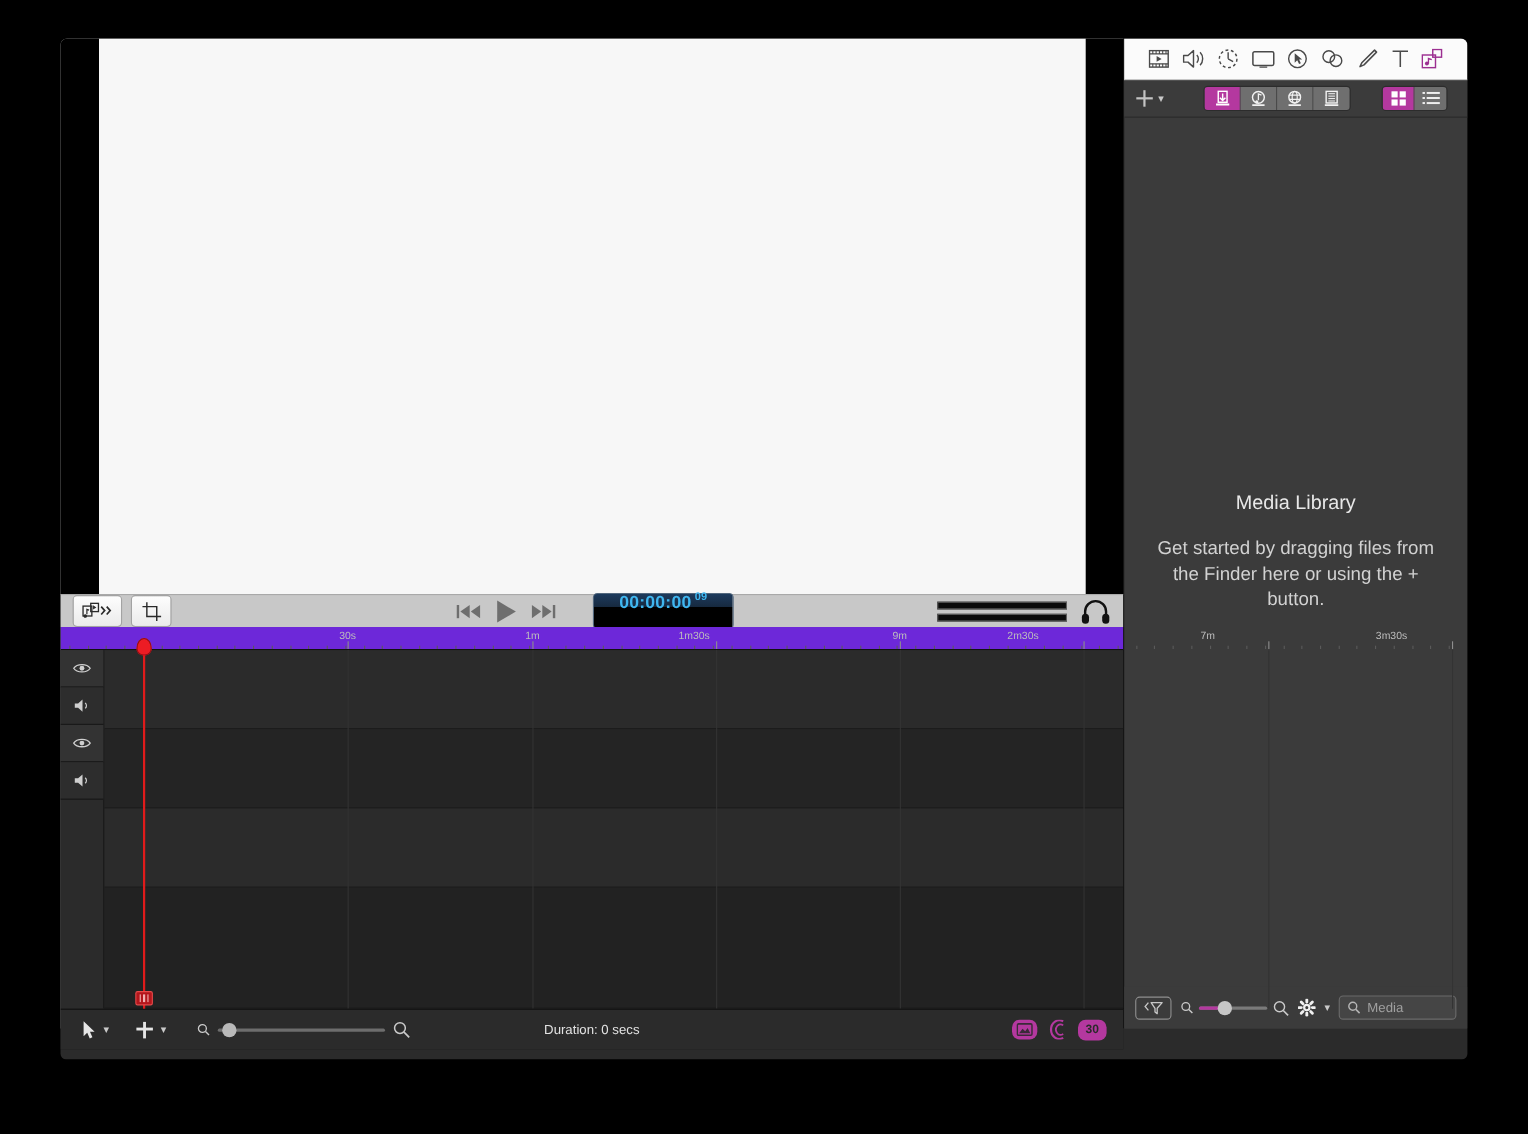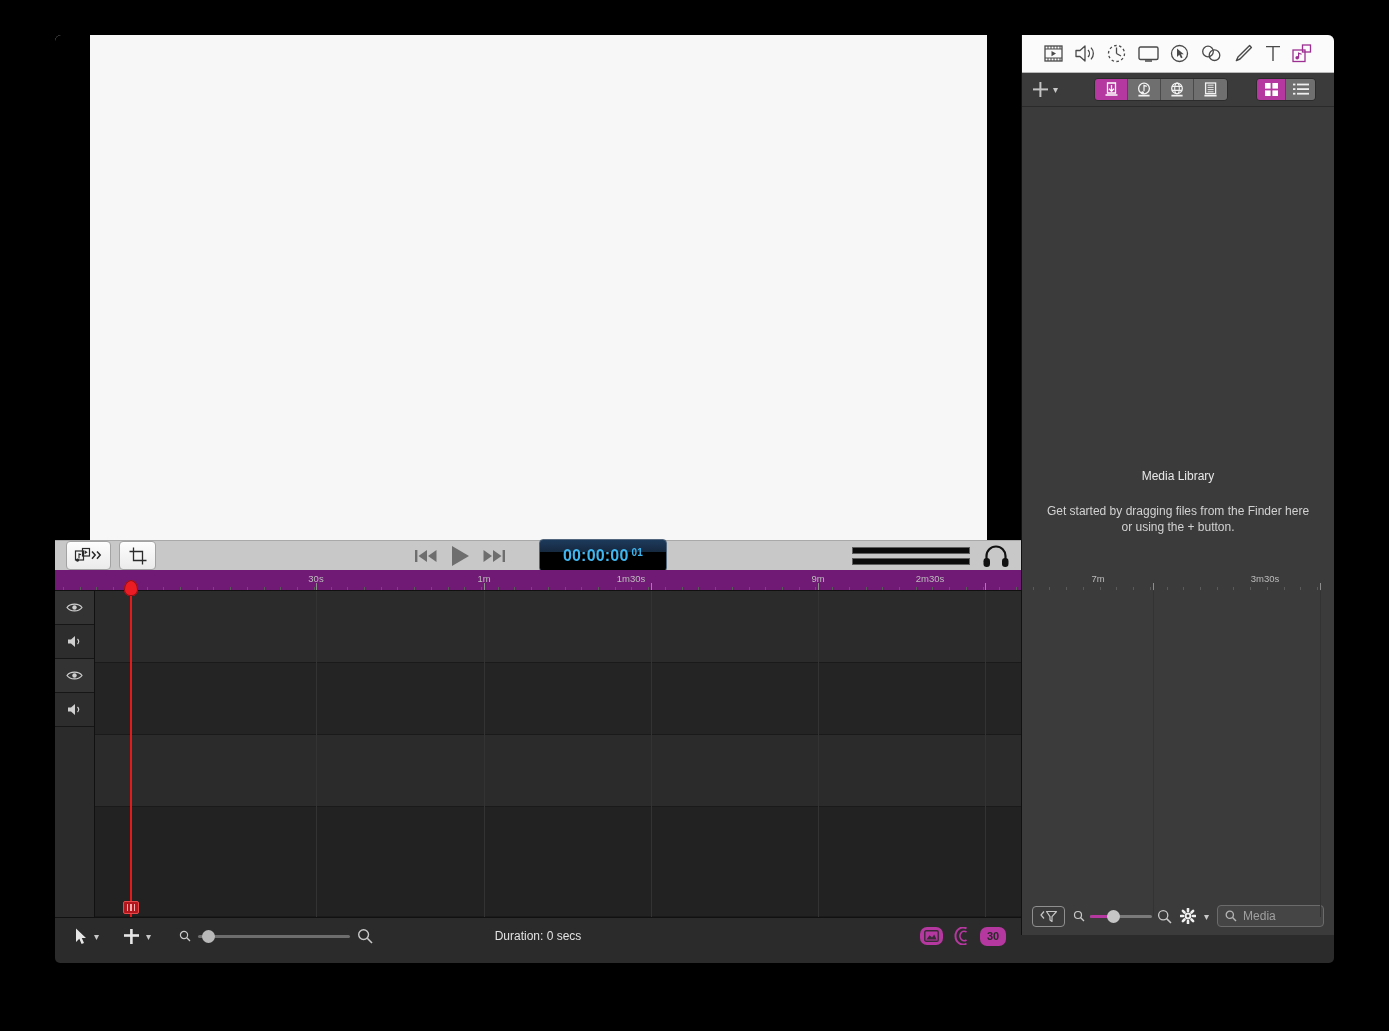--- a/index.html
+++ b/index.html
@@ -82,40 +82,40 @@
     pointer-events: none;
   }
   #transport > * { pointer-events: auto; }
   .tctl { width: 34px; height: 30px; display:flex; align-items:center; justify-content:center; }
   #timecode {
     margin-left: 28px;
     width: 128px; height: 33px;
     border-radius: 4px;
     background: linear-gradient(to bottom, #1d3a5c 0%, #16293f 38%, #000 39%, #000 100%);
     border: 1px solid #52677d;
-    display: flex; align-items: center; justify-content: center;
+    display: flex; align-items: flex-start; justify-content: center;
     color: #3fb6ef;
     font-family: "Liberation Sans", sans-serif;
     font-weight: bold;
     font-size: 16px;
     letter-spacing: .2px;
   }
   #timecode .frames { font-size: 10px; margin-left: 3px; position: relative; top: -3px; }
 
   #pb-right {
     position: absolute; right: 12px;
     display: flex; align-items: center; gap: 13px;
   }
   #meters { display: flex; flex-direction: column; gap: 4px; }
   .meter { width: 118px; height: 7px; background: #0b0b0b; border: 1px solid #5e5e5e; }
 
   
   #timeline { flex: 1; background: #1c1c1c; position: relative; display: flex; flex-direction: column; }
   #ruler {
-    height: 21px; background: #701a75;
+    height: 21px; background: #6d28d9;
     border-bottom: 1px solid #111;
     position: relative;
     margin-left: 0;
   }
   #ruler .rl { position: absolute; top: 3px; font-size: 9.5px; color: #bdbdbd; transform: translateX(-50%); }
   #ruler .minor { position: absolute; bottom: 0; width: 1px; height: 3px; background: #5a5a5a; }
   #ruler .major { position: absolute; bottom: 0; width: 1px; height: 7px; background: #8e8e8e; }
 
   #tl-body { flex: 1; display: flex; position: relative; }
   #track-heads { width: 40px; background: #2b2b2b; border-right: 1px solid #111; }
@@ -194,22 +194,22 @@
   .seg {
     width: 33px; height: 21px; background: #6f6f6f;
     display: flex; align-items: center; justify-content: center;
     border-right: 1px solid #4a4a4a;
   }
   .seg:last-child { border-right: 0; }
   .seg.on { background: #b4389f; }
   .seg2 { width: 29px; }
 
   #ml-content { flex: 1; display: flex; flex-direction: column; align-items: center; justify-content: center; padding: 0 18px; }
-  #ml-title { font-size: 12px; color: #e8e8e8; margin-bottom: 20px; font-weight: 400; }
-  #ml-sub { font-size: 12px; color: #d2d2d2; text-align: center; line-height: 1.35; }
+  #ml-title { font-size: 18px; color: #e8e8e8; margin-bottom: 20px; font-weight: 400; }
+  #ml-sub { font-size: 17px; color: #d2d2d2; text-align: center; line-height: 1.35; }
 
   #ml-bottom {
     height: 38px; display: flex; align-items: center; gap: 8px;
     padding: 0 10px; background: #3b3b3b;
   }
   #filterbtn { width: 33px; height: 21px; border: 1px solid #8f8f8f; border-radius: 4px; display:flex;align-items:center;justify-content:center;}
   #ml-zoom { display: flex; align-items: center; gap: 5px; }
   .mztrack { width: 62px; height: 3px; background: #7a7a7a; border-radius: 2px; position: relative; }
   .mzfill { position: absolute; left: 0; top: 0; height: 3px; width: 20px; background: #b4389f; border-radius: 2px; }
   .mzknob { position: absolute; left: 17px; top: -5px; width: 13px; height: 13px; border-radius: 50%; background: #c6c6c6; }
@@ -270,21 +270,21 @@
           </div>
           <div class="tctl">
             <svg width="22" height="14" viewBox="0 0 22 14">
               <path d="M0.5 1 L0.5 13 L9 7z" fill="#6e6e6e"></path>
               <path d="M10 1 L10 13 L18.5 7z" fill="#6e6e6e"></path>
               <rect x="19.6" y="1" width="2.4" height="12" fill="#6e6e6e"></rect>
             </svg>
           </div>
           <div id="timecode">
             <span>00:00:00</span>
-              <span class="frames">01</span>
+              <span class="frames">09</span>
           </div>
         </div>
 
         <div id="pb-right">
           <div id="meters">
             <div class="meter"></div>
             <div class="meter"></div>
           </div>
           <svg width="26" height="24" viewBox="0 0 26 24">
             <path d="M3.5 17 V12 a9.5 9.5 0 0 1 19 0 V17" fill="none" stroke="#111" stroke-width="2.2"></path>

